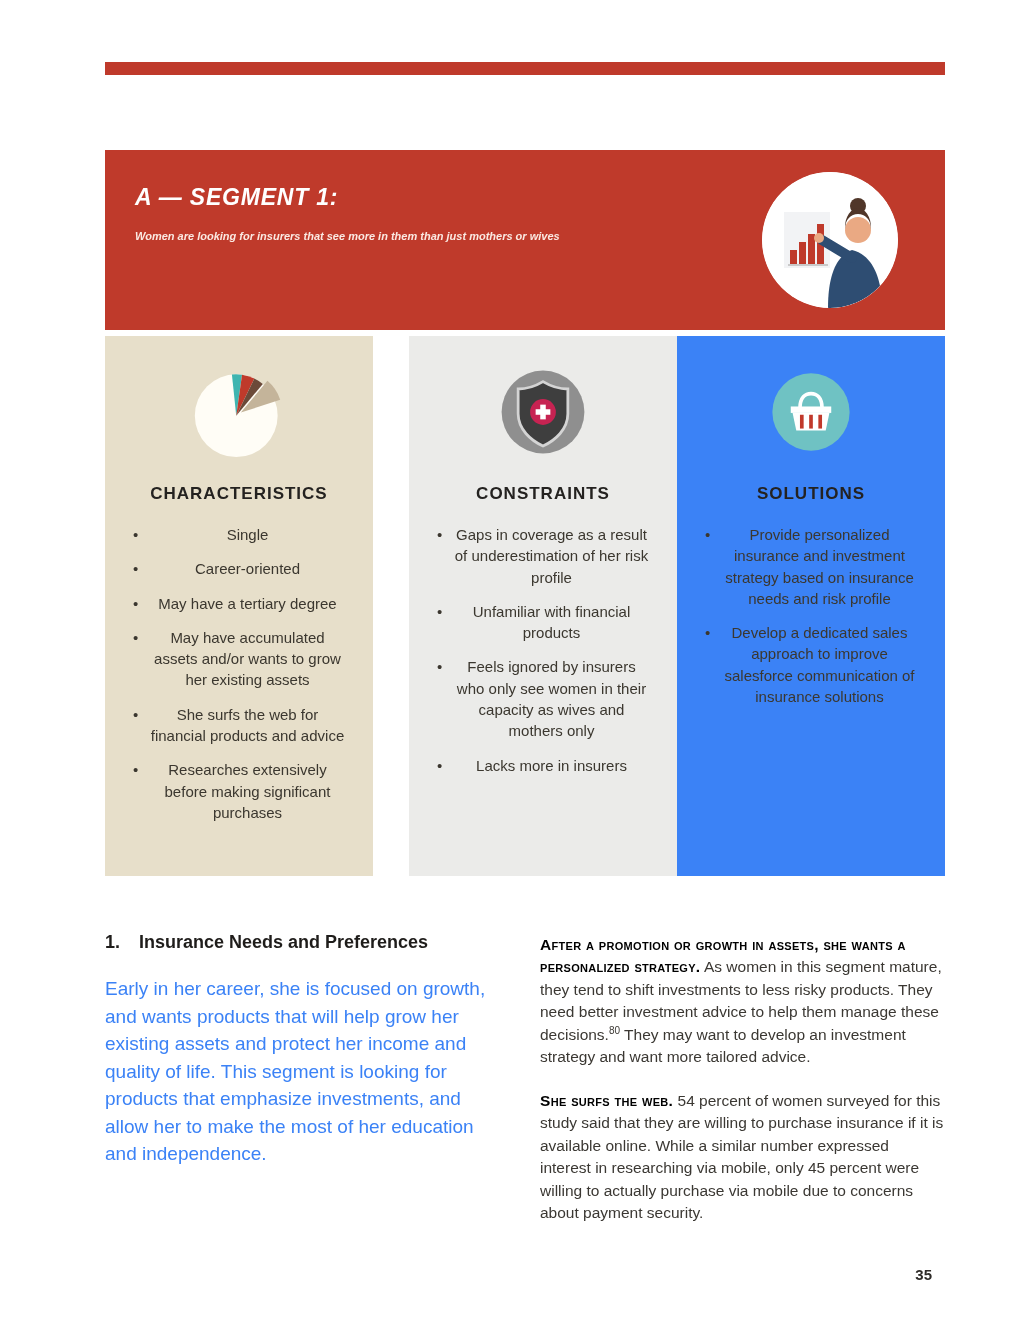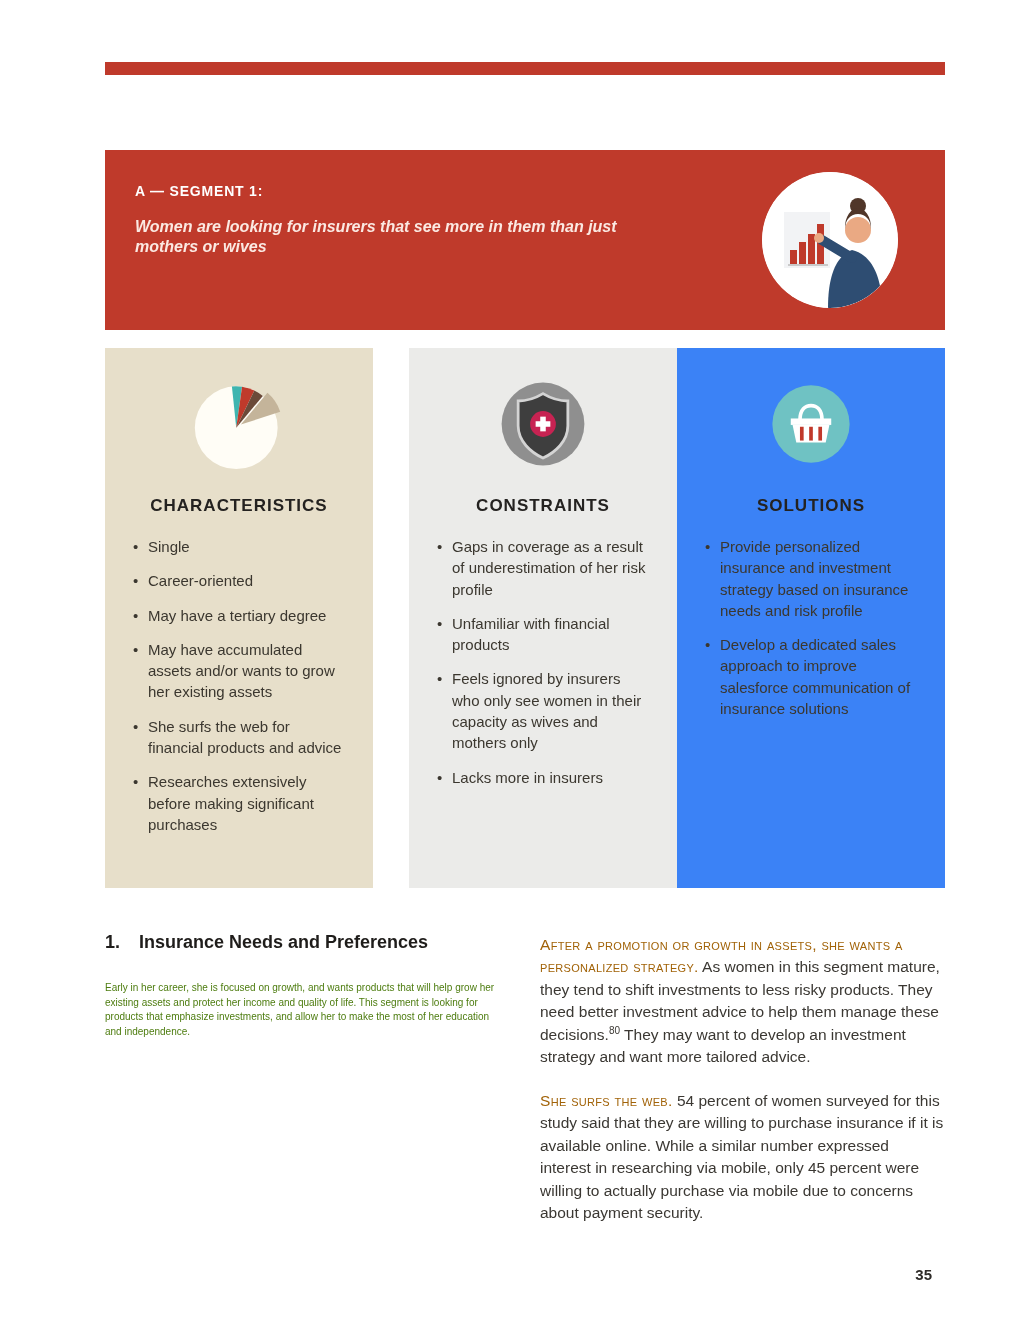--- a/index.html
+++ b/index.html
@@ -13,61 +13,62 @@
   
   .top-rule { position:absolute; left:105px; top:62px; width:840px; height:13px; background:#bf3a2b; }
 
   
   .banner {
     position:absolute; left:105px; top:150px; width:840px; height:180px;
     background:#bf3a2b; color:#ffffff;
   }
   .banner-text { position:absolute; left:30px; top:32px; width:560px; }
   .banner-title {
-    font-size:14px; font-weight:bold; letter-spacing:0.8px; line-height:1.33;
+    font-size:23px; font-weight:bold; letter-spacing:0.8px; line-height:1.33;
     text-transform:uppercase;
+    font-style:italic;
   }
   .banner-sub {
-    margin-top:16px; font-size:16px; font-style:italic; font-weight:bold;
+    margin-top:16px; font-size:11px; font-style:italic; font-weight:bold;
     line-height:1.3; color:#fbe9e2; width:520px;
   }
   .banner-avatar {
     position:absolute; right:47px; top:22px; width:136px; height:136px;
     border-radius:50%; overflow:hidden; background:#ffffff;
   }
 
   
-  .cols { position:absolute; left:105px; top:348px; width:840px; height:540px; display:flex; }
+  .cols { position:absolute; left:105px; top:336px; width:840px; height:540px; display:flex; }
   .col { width:280px; height:540px; padding:0 26px; }
   .col-1 { background:#e7dfca; }
   .col-2 { background:#ebebe9;margin-left:36px; }
   .col-3 { background:#3b82f6; }
   .col-icon { width:92px; height:92px; margin:30px auto 0 auto; display:block; }
   .col-icon svg { display:block; }
   .col-heading {
     margin-top:26px; text-align:center; font-size:17px; font-weight:bold;
     letter-spacing:1px; color:#242220;
   }
   .col-list { margin-top:20px; list-style:none; }
   .col-list li {
     position:relative; padding-left:17px; margin-bottom:13px;
-    font-size:15px; line-height:1.42; color:#3b372f;
+    font-size:15px; line-height:1.42; color:#3b372f;text-align:center;
   }
   .col-list li::before {
     content:"•"; position:absolute; left:2px; top:0; color:#3b372f;
   }
 
   
   .section-left { position:absolute; left:105px; top:932px; width:402px; }
   .section-head { display:flex; font-size:18px; font-weight:bold; color:#1f1d1b; }
   .section-num { width:34px; flex:0 0 34px; }
-  .section-body { margin-top:28px; font-size:10px; line-height:1.45; color:#4d7c0f; }
+  .section-body { margin-top:22px; font-size:19px; line-height:1.45; color:#3b82f6; }
 
   .section-right { position:absolute; left:540px; top:934px; width:404px; font-size:15.5px; line-height:1.45; color:#3b3833; }
-  .lead-in { font-weight:normal; font-variant:small-caps; letter-spacing:0.3px; color:#a16207; }
+  .lead-in { font-weight:bold; font-variant:small-caps; letter-spacing:0.3px; color:#000000; }
   .para + .para { margin-top:21px; }
   sup.fn { font-size:10px; vertical-align:super; line-height:0; }
 
   .page-number { position:absolute; top:1266px; right:88px; font-size:15px; font-weight:bold; color:#2e2b28; }
 </style>
 </head>
 <body>
 
 <div class="page">
 

